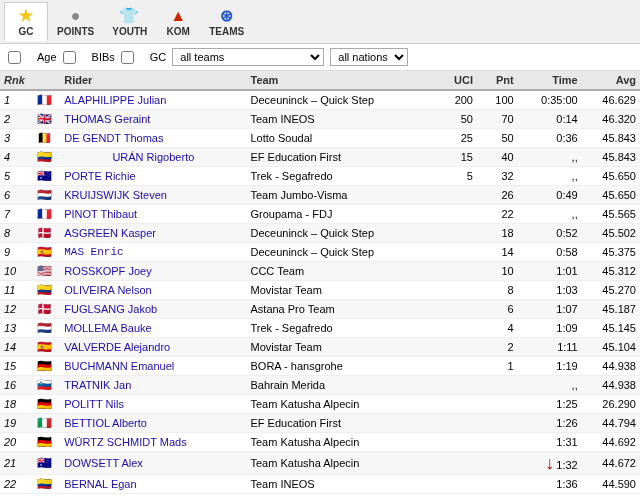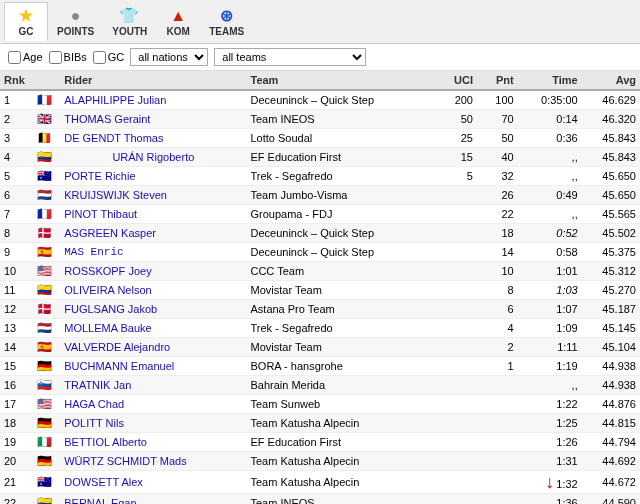--- a/index.html
+++ b/index.html
@@ -31,21 +31,21 @@
     
     .filter-bar {
       display: flex;
       align-items: center;
       padding: 4px 8px;
       background: #fff;
       border-bottom: 1px solid #ddd;
       gap: 6px;
       font-size: 11px;
     }
-    .filter-bar label { display: flex; gap: 2px; cursor: pointer; }
+    .filter-bar label { display: flex; gap: 16px; cursor: pointer; }
     .filter-bar select {
       font-size: 11px;
       padding: 1px 3px;
       border: 1px solid #aaa;
       background: #fff;
       cursor: pointer;
     }
 
     
     .results-table {
@@ -75,21 +75,21 @@
     }
     .results-table tbody td.num { text-align: right; }
 
     .arrow-down {
       color: #cc0000;
       font-size: 18px;
       font-weight: bold;
       line-height: 1;
     }
 
-    .col-rnk { width: 28px; }
+    .col-rnk { width: 28px; font-style: italic; }
     .col-rider { width: 160px; }
     .col-team { width: 160px; }
     .col-uci { width: 38px; text-align: right; }
     .col-pnt { width: 35px; text-align: right; }
     .col-time { width: 55px; text-align: right; }
     .col-avg { width: 50px; text-align: right; }
     .col-flag { width: 20px; }
 
     
     .gc-icon { color: #f5c518; }
@@ -131,30 +131,30 @@
   </label>
   <label>
     <input type="checkbox" style="">
     <span>BIBs</span>
   </label>
   <label>
     <input type="checkbox" style="">
     <span>GC</span>
   </label>
   <select>
+    <option>all teams</option>
+    <option>Deceuninck – Quick Step</option>
+    <option>Team INEOS</option>
+    <option>EF Education First</option>
+  </select>
+  <select>
     <option>all nations</option>
     <option>Belgium</option>
     <option>France</option>
     <option>Spain</option>
-  </select>
-  <select>
-    <option>all teams</option>
-    <option>Deceuninck – Quick Step</option>
-    <option>Team INEOS</option>
-    <option>EF Education First</option>
   </select>
 </div>
 
 <table class="results-table">
   <thead>
     <tr>
       <th class="col-rnk">Rnk</th>
       <th class="col-flag"></th>
       <th class="col-rider">Rider</th>
       <th class="col-team">Team</th>
@@ -235,21 +235,21 @@
         <td class="col-time num" style="position: relative;">,,</td>
         <td class="col-avg num">45.565</td>
       </tr>
       <tr>
         <td class="col-rnk">8</td>
         <td class="col-flag" style="font-size: 12px;">🇩🇰</td>
         <td class="col-rider" style="cursor: pointer; color: rgb(26, 13, 171);">ASGREEN Kasper</td>
         <td class="col-team">Deceuninck – Quick Step</td>
         <td class="col-uci num"></td>
         <td class="col-pnt num">18</td>
-        <td class="col-time num" style="position: relative; font-style: italic;">0:52</td>
+        <td class="col-time num" style="position: relative;">0:52</td>
         <td class="col-avg num">45.502</td>
       </tr>
       <tr>
         <td class="col-rnk">9</td>
         <td class="col-flag" style="font-size: 12px;">🇪🇸</td>
         <td class="col-rider" style="cursor: pointer; color: rgb(26, 13, 171); font-family: Liberation Mono, monospace;">MAS Enric</td>
         <td class="col-team">Deceuninck – Quick Step</td>
         <td class="col-uci num"></td>
         <td class="col-pnt num">14</td>
         <td class="col-time num" style="position: relative;">0:58</td>
@@ -265,21 +265,21 @@
         <td class="col-time num" style="position: relative;">1:01</td>
         <td class="col-avg num">45.312</td>
       </tr>
       <tr>
         <td class="col-rnk">11</td>
         <td class="col-flag" style="font-size: 12px;">🇨🇴</td>
         <td class="col-rider" style="cursor: pointer; color: rgb(26, 13, 171); margin-top: 28px;">OLIVEIRA Nelson</td>
         <td class="col-team">Movistar Team</td>
         <td class="col-uci num"></td>
         <td class="col-pnt num">8</td>
-        <td class="col-time num" style="position: relative; font-style: italic;">1:03</td>
+        <td class="col-time num" style="position: relative;">1:03</td>
         <td class="col-avg num">45.270</td>
       </tr>
       <tr>
         <td class="col-rnk">12</td>
         <td class="col-flag" style="font-size: 12px;">🇩🇰</td>
         <td class="col-rider" style="cursor: pointer; color: rgb(26, 13, 171);">FUGLSANG Jakob</td>
         <td class="col-team">Astana Pro Team</td>
         <td class="col-uci num"></td>
         <td class="col-pnt num">6</td>
         <td class="col-time num" style="position: relative;">1:07</td>
@@ -319,38 +319,28 @@
         <td class="col-rnk">16</td>
         <td class="col-flag" style="font-size: 12px;">🇸🇮</td>
         <td class="col-rider" style="cursor: pointer; color: rgb(26, 13, 171);">TRATNIK Jan</td>
         <td class="col-team">Bahrain Merida</td>
         <td class="col-uci num"></td>
         <td class="col-pnt num"></td>
         <td class="col-time num" style="position: relative;">,,</td>
         <td class="col-avg num">44.938</td>
       </tr>
       <tr>
-        <td class="col-rnk">17</td>
-        <td class="col-flag" style="font-size: 12px;">🇺🇸</td>
-        <td class="col-rider" style="cursor: pointer; color: rgb(26, 13, 171);">HAGA Chad</td>
-        <td class="col-team">Team Sunweb</td>
-        <td class="col-uci num"></td>
-        <td class="col-pnt num"></td>
-        <td class="col-time num" style="position: relative;">1:22</td>
-        <td class="col-avg num">44.876</td>
-      </tr>
-      <tr>
         <td class="col-rnk">18</td>
         <td class="col-flag" style="font-size: 12px;">🇩🇪</td>
         <td class="col-rider" style="cursor: pointer; color: rgb(26, 13, 171);">POLITT Nils</td>
         <td class="col-team">Team Katusha Alpecin</td>
         <td class="col-uci num"></td>
         <td class="col-pnt num"></td>
         <td class="col-time num" style="position: relative;">1:25</td>
-        <td class="col-avg num">44.815</td>
+        <td class="col-avg num">26.290</td>
       </tr>
       <tr>
         <td class="col-rnk">19</td>
         <td class="col-flag" style="font-size: 12px;">🇮🇹</td>
         <td class="col-rider" style="cursor: pointer; color: rgb(26, 13, 171);">BETTIOL Alberto</td>
         <td class="col-team">EF Education First</td>
         <td class="col-uci num"></td>
         <td class="col-pnt num"></td>
         <td class="col-time num" style="position: relative;">1:26</td>
         <td class="col-avg num">44.794</td>

